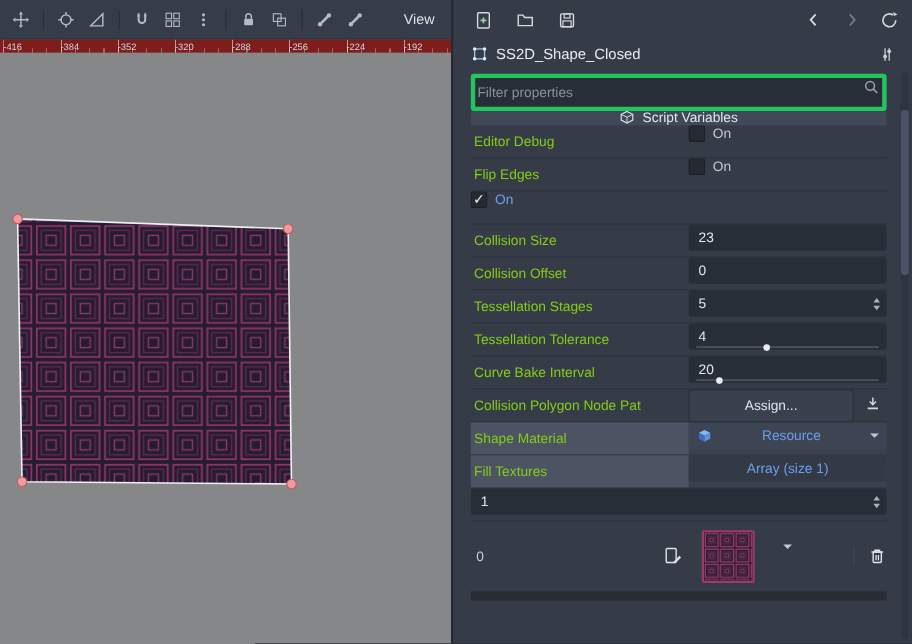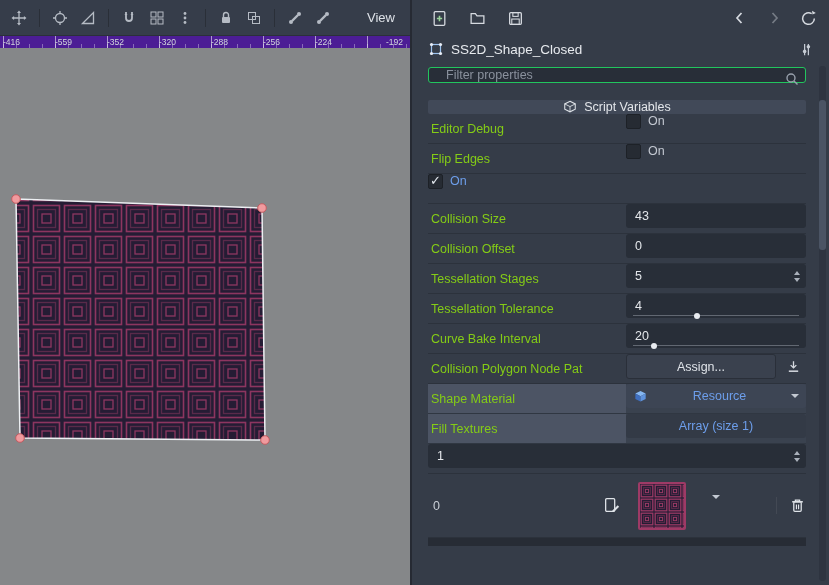--- a/index.html
+++ b/index.html
@@ -11,21 +11,21 @@
   .viewport { position:absolute; left:0; top:0; width:410px; height:585px; background:#858789; }
   .canvas-toolbar { position:absolute; left:0; top:0; width:410px; height:36px; background:#363d4a;
     border-bottom:1px solid #2b303a; display:flex; align-items:center; padding:0 6px; gap:2px; }
   .tb-btn { width:26px; height:26px; display:flex; align-items:center; justify-content:center;
     border-radius:3px; flex:0 0 auto; }
   .tb-btn svg { opacity:.88; }
   .tb-sep { width:1px; height:18px; background:#2a2f38; margin:0 5px; flex:0 0 auto; }
   .view-btn { margin-left:auto; color:#dde1e7; font-size:13px; padding:3px 9px; border-radius:3px;
     display:flex; align-items:center; gap:5px;text-align:right; }
 
-  .ruler { position:absolute; left:0; top:36px; width:410px; height:12px; background:#4c1d95; overflow:hidden;text-align:center; }
+  .ruler { position:absolute; left:0; top:36px; width:410px; height:12px; background:#7f1d1d; overflow:hidden;text-align:center; }
   .ruler::before { content:""; position:absolute; left:3px; top:8px; right:0; bottom:0;
     background:repeating-linear-gradient(to right, rgba(255,255,255,.35) 0 1px, transparent 1px 13px); }
   .ruler::after { content:""; position:absolute; left:3px; top:0; right:0; bottom:0;
     background:repeating-linear-gradient(to right, rgba(255,255,255,.55) 0 1px, transparent 1px 52px); }
   .ruler span { position:absolute; top:1px; font-size:8.5px; color:#d2d6dc; z-index:2; }
 
   .canvas { position:absolute; left:0; top:48px; width:410px; height:537px; background:#858789; overflow:hidden; }
   .shape-layer { position:absolute; left:0; top:0; }
 
   
@@ -34,22 +34,22 @@
   .insp-toolbar { height:36px; display:flex; align-items:center; padding:0 10px 0 16px; }
   .insp-toolbar .left { display:flex; gap:16px; align-items:center; }
   .insp-toolbar .right { margin-left:auto; display:flex; gap:12px; align-items:center; }
   .icon-btn { width:22px; height:22px; display:flex; align-items:center; justify-content:center; border-radius:3px; }
 
   .insp-title { height:26px; display:flex; align-items:center; gap:7px; padding:0 12px 0 16px;
     color:#e7eaee; font-size:13.5px; }
   .insp-title .spacer { flex:1; }
 
   .filter-row { margin:5px 23px 0 16px; position:relative; height:25px; }
-  .filter-row input { width:100%; height:16px; background:#282e38; border:1px solid #22c55e;
-    border-radius:3px; color:#cfd3da; padding:0 28px 0 17px; font-size:12.5px; outline:none;
+  .filter-row input { width:100%; height:34px; background:#282e38; border:4px solid #22c55e;
+    border-radius:3px; color:#cfd3da; padding:0 28px 0 2px; font-size:12.5px; outline:none;
     font-family:"Liberation Sans", sans-serif; }
   .filter-row input::placeholder { color:#8a919d; }
   .filter-row .mag { position:absolute; right:6px; top:4px; }
 
   .content { padding:0 23px 0 16px; }
   .section-header { margin-top:8px; height:14px; background:#414958; border-radius:2px;
     display:flex; align-items:center; justify-content:center; gap:7px; color:#e3e6ea; font-size:12.5px; }
 
   .prop-row { display:flex; align-items:center; height:30px; border-bottom:1px solid rgba(0,0,0,.16); }
   .prop-label { flex:0 0 198px; color:#84cc16; white-space:nowrap; overflow:hidden; padding:0 6px 0 3px;
@@ -69,21 +69,21 @@
   .num-field.slider::after { content:""; position:absolute; left:7px; right:7px; bottom:2px; height:1px;
     background:rgba(185,192,202,.4); }
   .grabber { position:absolute; bottom:-1px; width:6px; height:6px; border-radius:50%; background:#e9ecf0; z-index:2; }
   .spin { position:absolute; right:6px; top:0; bottom:0; display:flex; flex-direction:column;
     justify-content:center; gap:3px; }
   .tri-up { width:0; height:0; border-left:3.5px solid transparent; border-right:3.5px solid transparent;
     border-bottom:4px solid #aab1bb; }
   .tri-down { width:0; height:0; border-left:3.5px solid transparent; border-right:3.5px solid transparent;
     border-top:4px solid #aab1bb; }
 
-  .assign-btn { flex:1; height:25px; background:#3a414e; border:1px solid #2a2f39; border-radius:3px;
+  .assign-btn { flex:1; height:30px; background:#3a414e; border:1px solid #2a2f39; border-radius:3px;
     display:flex; align-items:center; justify-content:center; color:#dfe3e8; }
   .assign-icon-btn { width:26px; height:24px; display:flex; align-items:center; justify-content:center; margin-left:4px; }
 
   .res-btn { flex:1; height:24px; background:#3d4554; border-radius:3px; display:flex; align-items:center;
     padding:0 7px; }
   .res-btn .txt { flex:1; text-align:center; color:#6d9eeb; }
   .chev-down { width:0; height:0; border-left:4px solid transparent; border-right:4px solid transparent;
     border-top:4.5px solid #c3c9d2; }
 
   .array-btn { flex:1; height:24px; background:#333a46; border-radius:3px; display:flex; align-items:center;
@@ -196,27 +196,27 @@
             <circle cx="12" cy="4" r="2" fill="#c7cdd5"></circle>
         </svg>
       </div>
       <div class="view-btn">
         <span>View</span>
       </div>
     </div>
 
     <div class="ruler">
       <span style="left:3px">-416</span>
-      <span style="left:55px">-559</span>
+      <span style="left:55px">-384</span>
       <span style="left:107px">-352</span>
       <span style="left:159px">-320</span>
       <span style="left:211px">-288</span>
       <span style="left:263px">-256</span>
       <span style="left:315px">-224</span>
-      <span style="left:386px">-192</span>
+      <span style="left:367px">-192</span>
     </div>
 
     <div class="canvas">
       <svg class="shape-layer" width="410" height="537" viewBox="0 0 410 537">
         <polygon points="16,151 262,160 265,392 20,390" fill="url(#tex)" stroke="#edf0f3" stroke-width="1.5"></polygon>
         <circle cx="16" cy="151" r="4.3" fill="#f09a9e" stroke="#c25b60"></circle>
         <circle cx="262" cy="160" r="4.3" fill="#f09a9e" stroke="#c25b60"></circle>
         <circle cx="265" cy="392" r="4.3" fill="#f09a9e" stroke="#c25b60"></circle>
         <circle cx="20" cy="390" r="4.3" fill="#f09a9e" stroke="#c25b60"></circle>
       </svg>
@@ -325,21 +325,21 @@
         <div class="prop-value">
           <span class="checkbox checked"></span>
           <span class="on-label blue">On</span>
         </div>
       </div>
 
       <div class="prop-row">
         <div class="prop-label">Collision Size</div>
         <div class="prop-value">
           <div class="num-field">
-            <span>43</span>
+            <span>23</span>
           </div>
         </div>
       </div>
 
       <div class="prop-row">
         <div class="prop-label">Collision Offset</div>
         <div class="prop-value">
           <div class="num-field">
             <span>0</span>
           </div>

